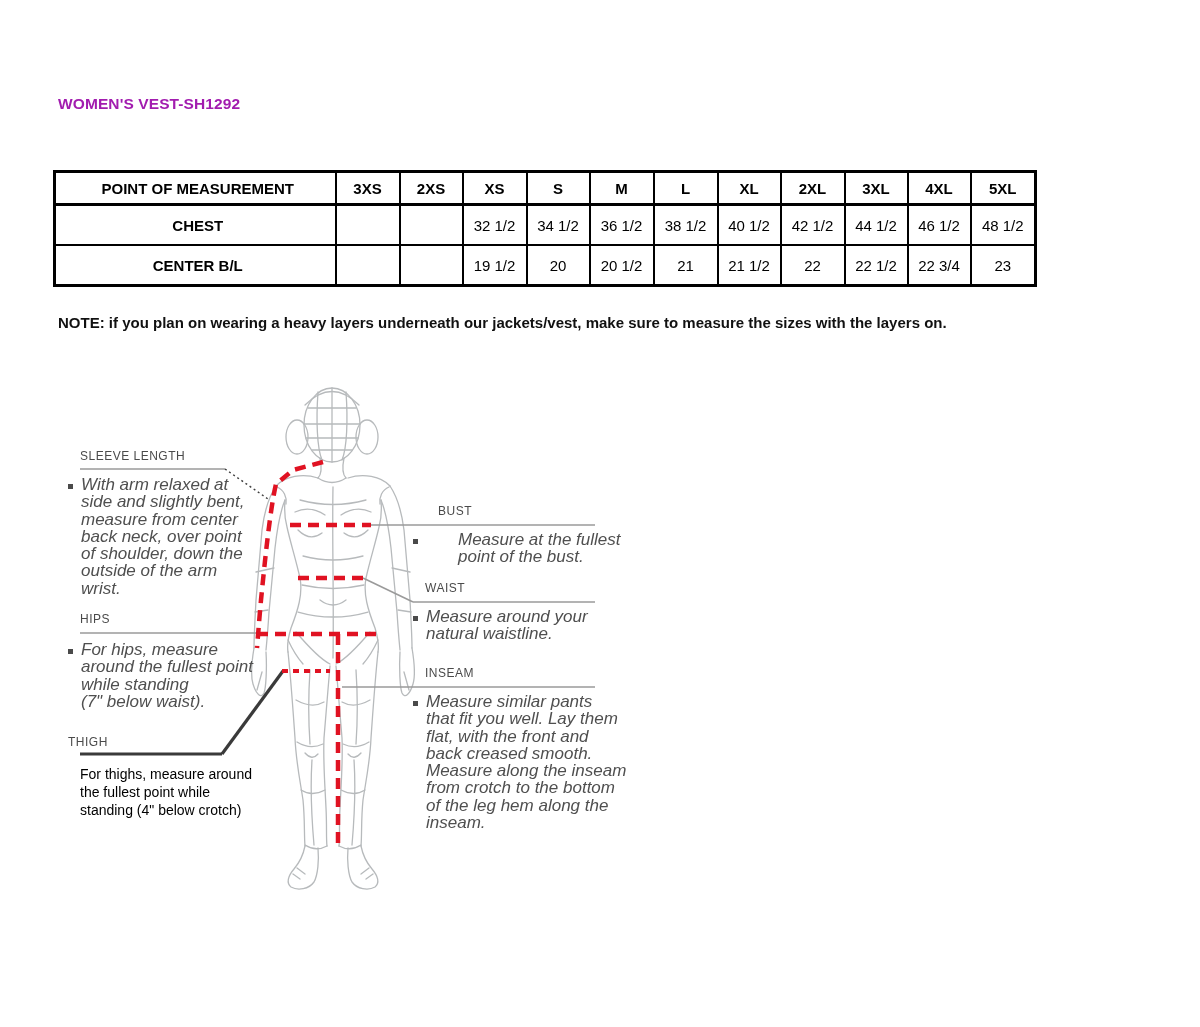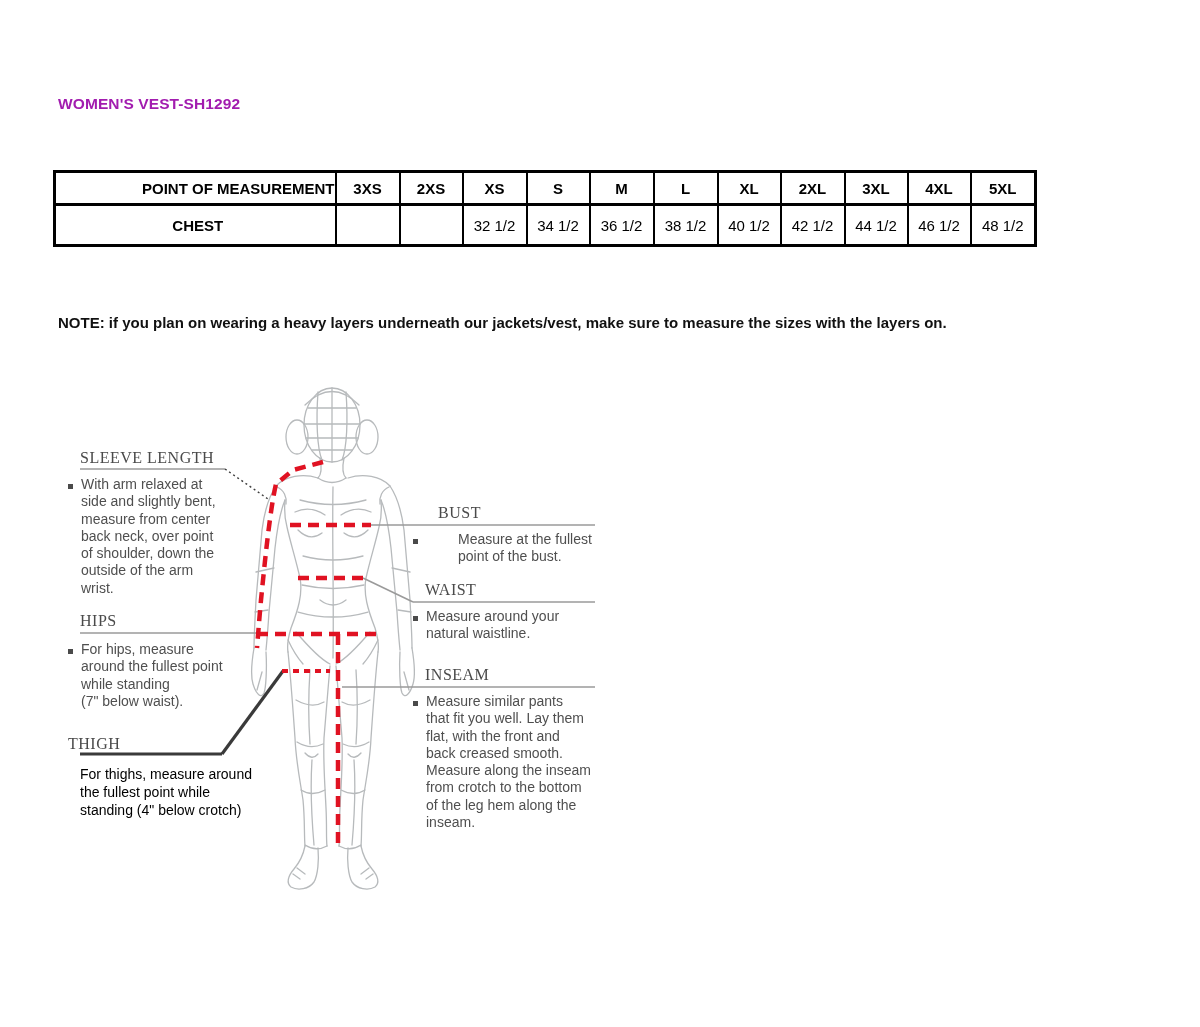--- a/index.html
+++ b/index.html
@@ -10,28 +10,28 @@
              letter-spacing:.1px;color:#a21caf;}
 
   
   .size-table{position:absolute;left:53px;top:170px;border-collapse:collapse;table-layout:fixed;
               border:3px solid #000;}
   .size-table th,.size-table td{border:2px solid #000;font-size:15px;text-align:center;
               vertical-align:middle;padding:0;overflow:hidden;white-space:nowrap;}
   .size-table thead th{font-weight:bold;height:30px;border-bottom:3px solid #000;}
   .size-table .row-label{font-weight:bold;text-align:center;padding-left:5px;}
   .size-table tbody td{height:38px;font-weight:normal;}
-  .size-table thead th.row-label{text-align:right;}
+  .size-table thead th.row-label{text-align:center;}
 
   .note-line{position:absolute;left:58px;top:314px;font-size:15px;font-weight:bold;color:#111;
              white-space:nowrap;}
 
   
-  .dg-heading{position:absolute;font-size:16px;letter-spacing:.5px;color:#4a4a4a;white-space:nowrap;font-family:Liberation Serif, serif;}
-  .dg-text{position:absolute;font-size:14px;line-height:17.3px;color:#4f4f4f;white-space:pre-line;}
+  .dg-heading{position:absolute;font-size:12px;letter-spacing:.5px;color:#4a4a4a;white-space:nowrap;}
+  .dg-text{position:absolute;font-size:17px;line-height:17.3px;color:#4f4f4f;white-space:pre-line;font-style:italic;}
   .dg-text-alt{position:absolute;font-size:14px;line-height:18px;color:#000000;white-space:pre-line;}
   .bullet{position:absolute;width:5px;height:5px;background:#4a4a4a;}
 
   svg.diagram{position:absolute;left:0;top:0;}
   .wire{stroke:#b7babc;stroke-width:1.3;fill:none;stroke-linecap:round;}
   .redline{stroke:#e01222;stroke-width:4.5;fill:none;stroke-dasharray:11 7;}
   .redline-fine{stroke:#e01222;stroke-width:4;fill:none;stroke-dasharray:6 5;}
   .underline-gray{stroke:#9a9a9a;stroke-width:1.5;fill:none;}
   .leader-dark-dot{stroke:#3e3e3e;stroke-width:1.4;fill:none;stroke-dasharray:2 3;}
   .leader-dark-thick{stroke:#3a3a3a;stroke-width:3.2;fill:none;}
@@ -82,20 +82,34 @@
         <td>32 1/2</td>
         <td>34 1/2</td>
         <td>36 1/2</td>
         <td>38 1/2</td>
         <td>40 1/2</td>
         <td>42 1/2</td>
         <td>44 1/2</td>
         <td>46 1/2</td>
         <td>48 1/2</td>
       </tr>
+      <tr>
+        <td class="row-label">CENTER B/L</td>
+        <td></td>
+        <td></td>
+        <td>19 1/2</td>
+        <td>20</td>
+        <td>20 1/2</td>
+        <td>21</td>
+        <td>21 1/2</td>
+        <td>22</td>
+        <td>22 1/2</td>
+        <td>22 3/4</td>
+        <td>23</td>
+      </tr>
     </tbody>
   </table>
 
   <div class="note-line">NOTE: if you plan on wearing a heavy layers underneath our jackets/vest, make sure to measure the sizes with the layers on.</div>
 
   <svg class="diagram" width="1200" height="1027" viewBox="0 0 1200 1027">
 
     <g class="wire">
 
       <ellipse cx="332" cy="425" rx="28" ry="37"></ellipse>

